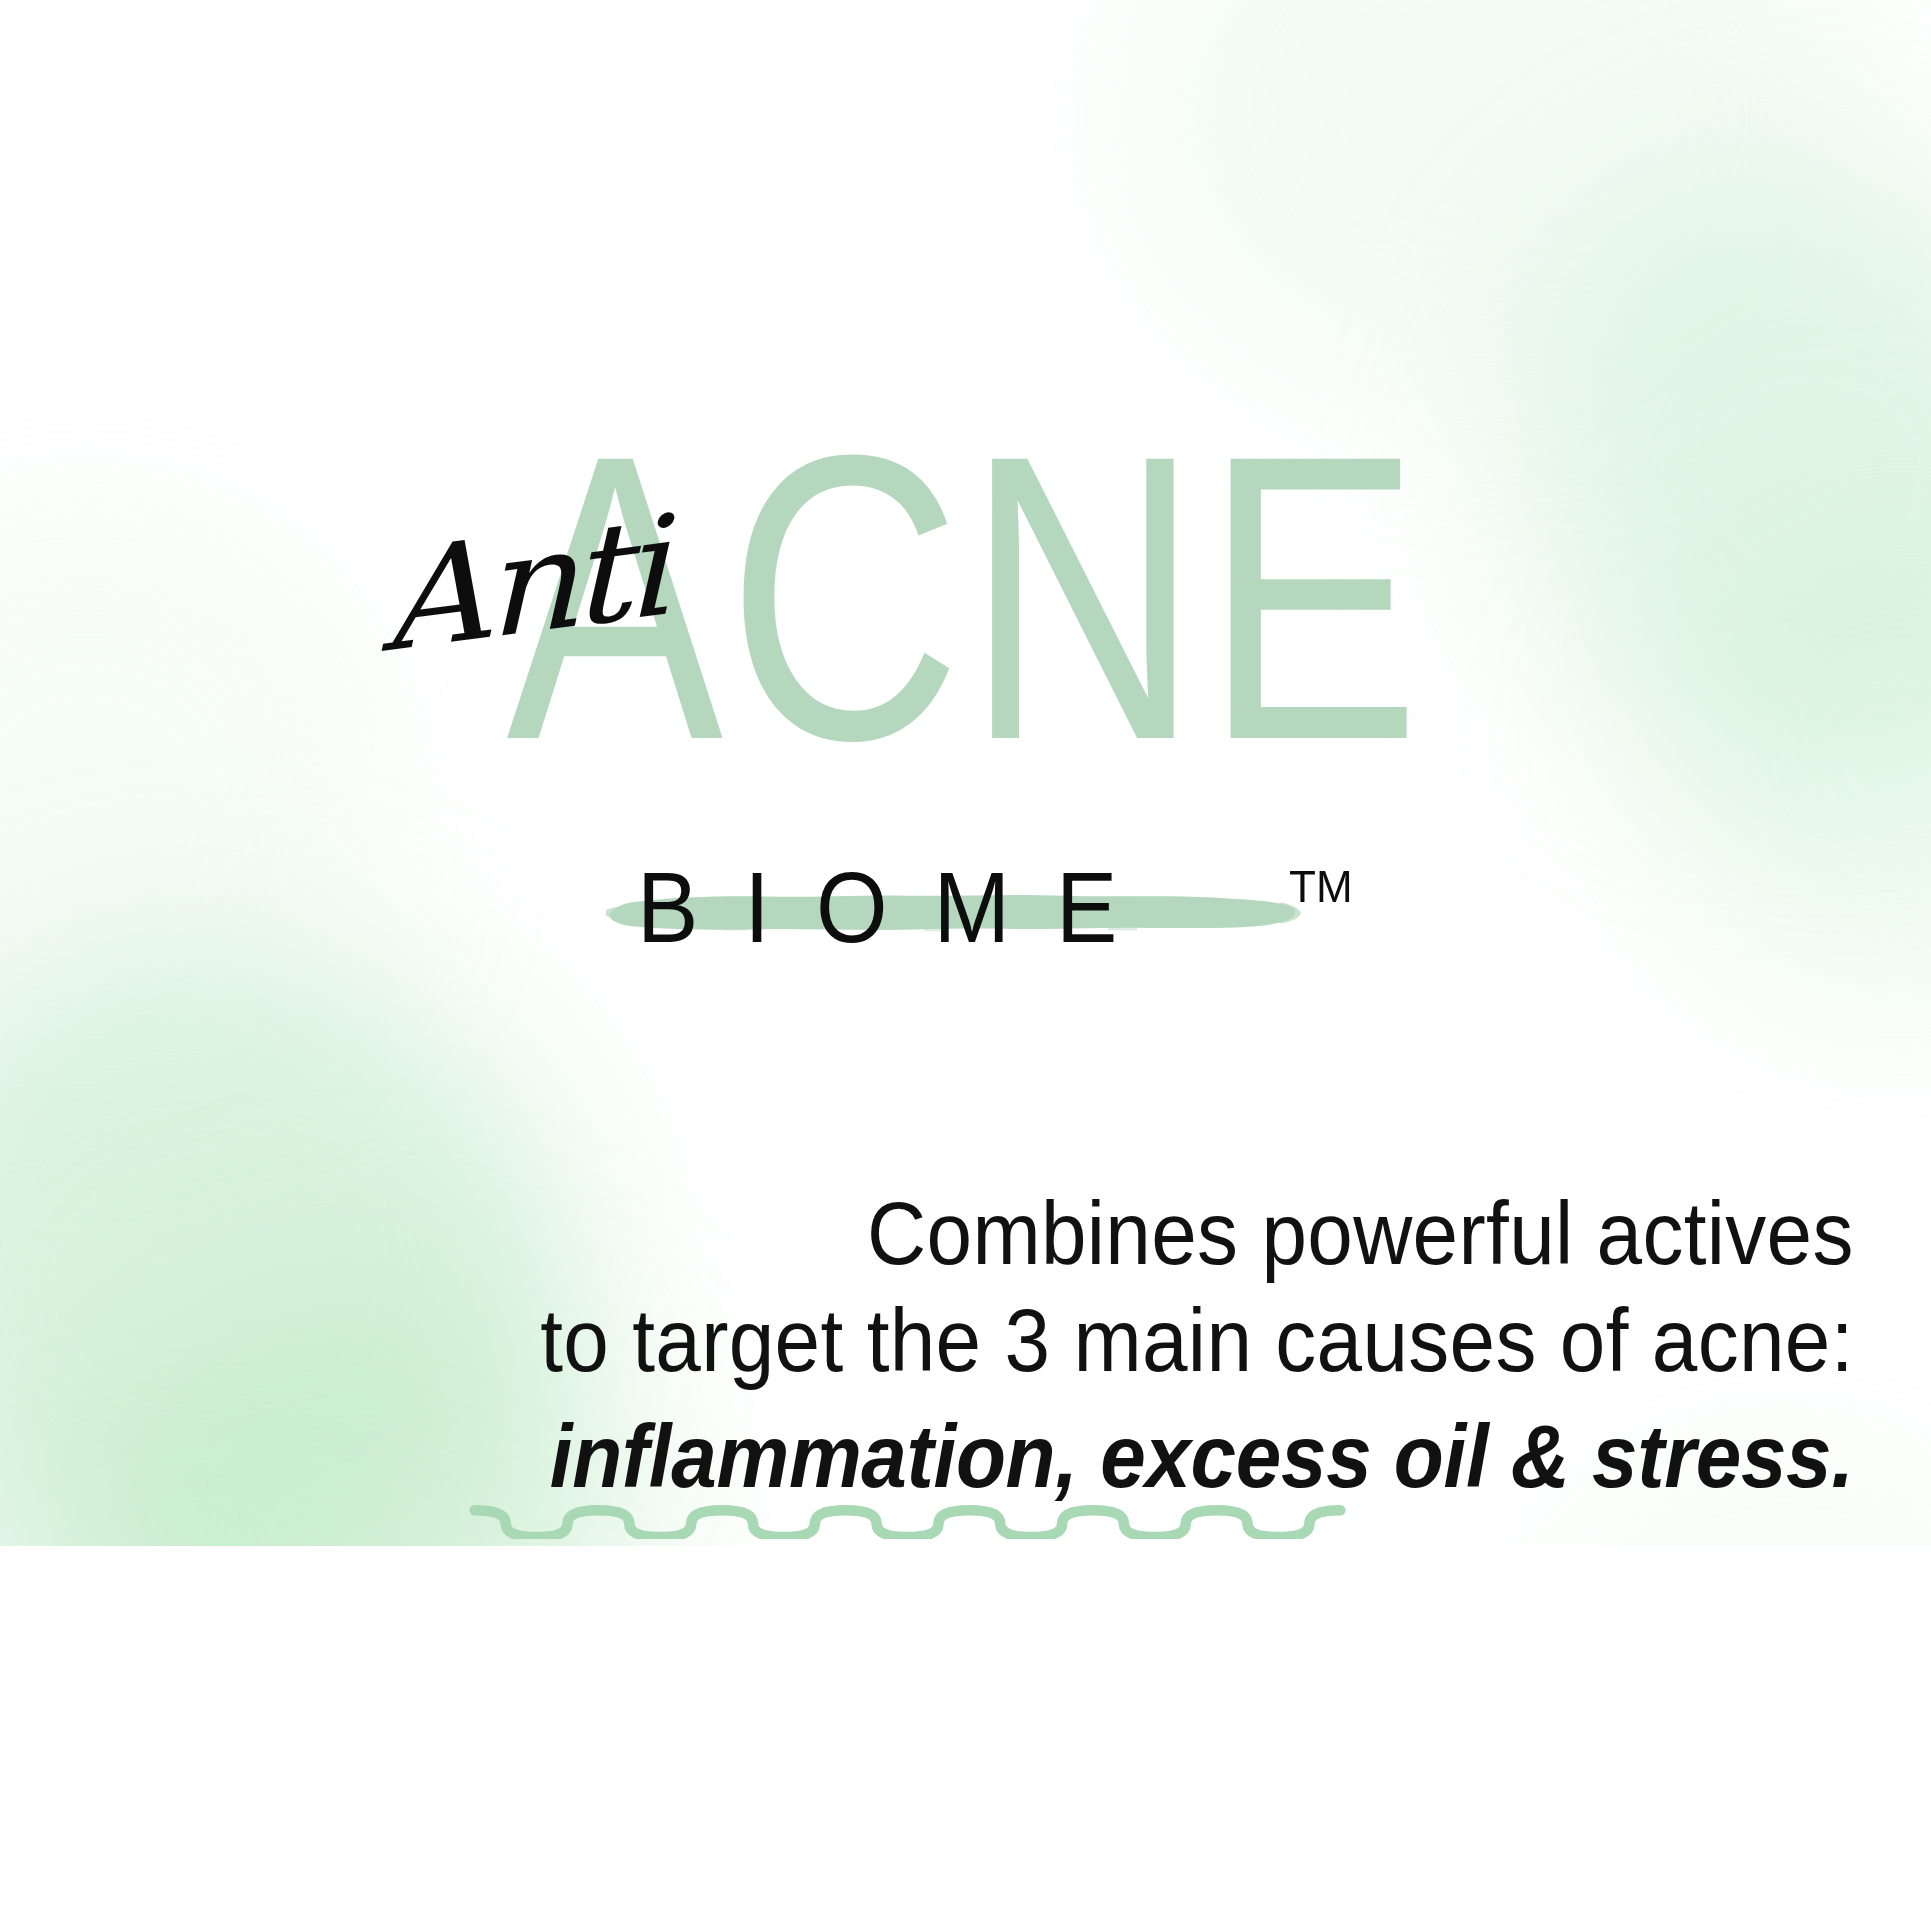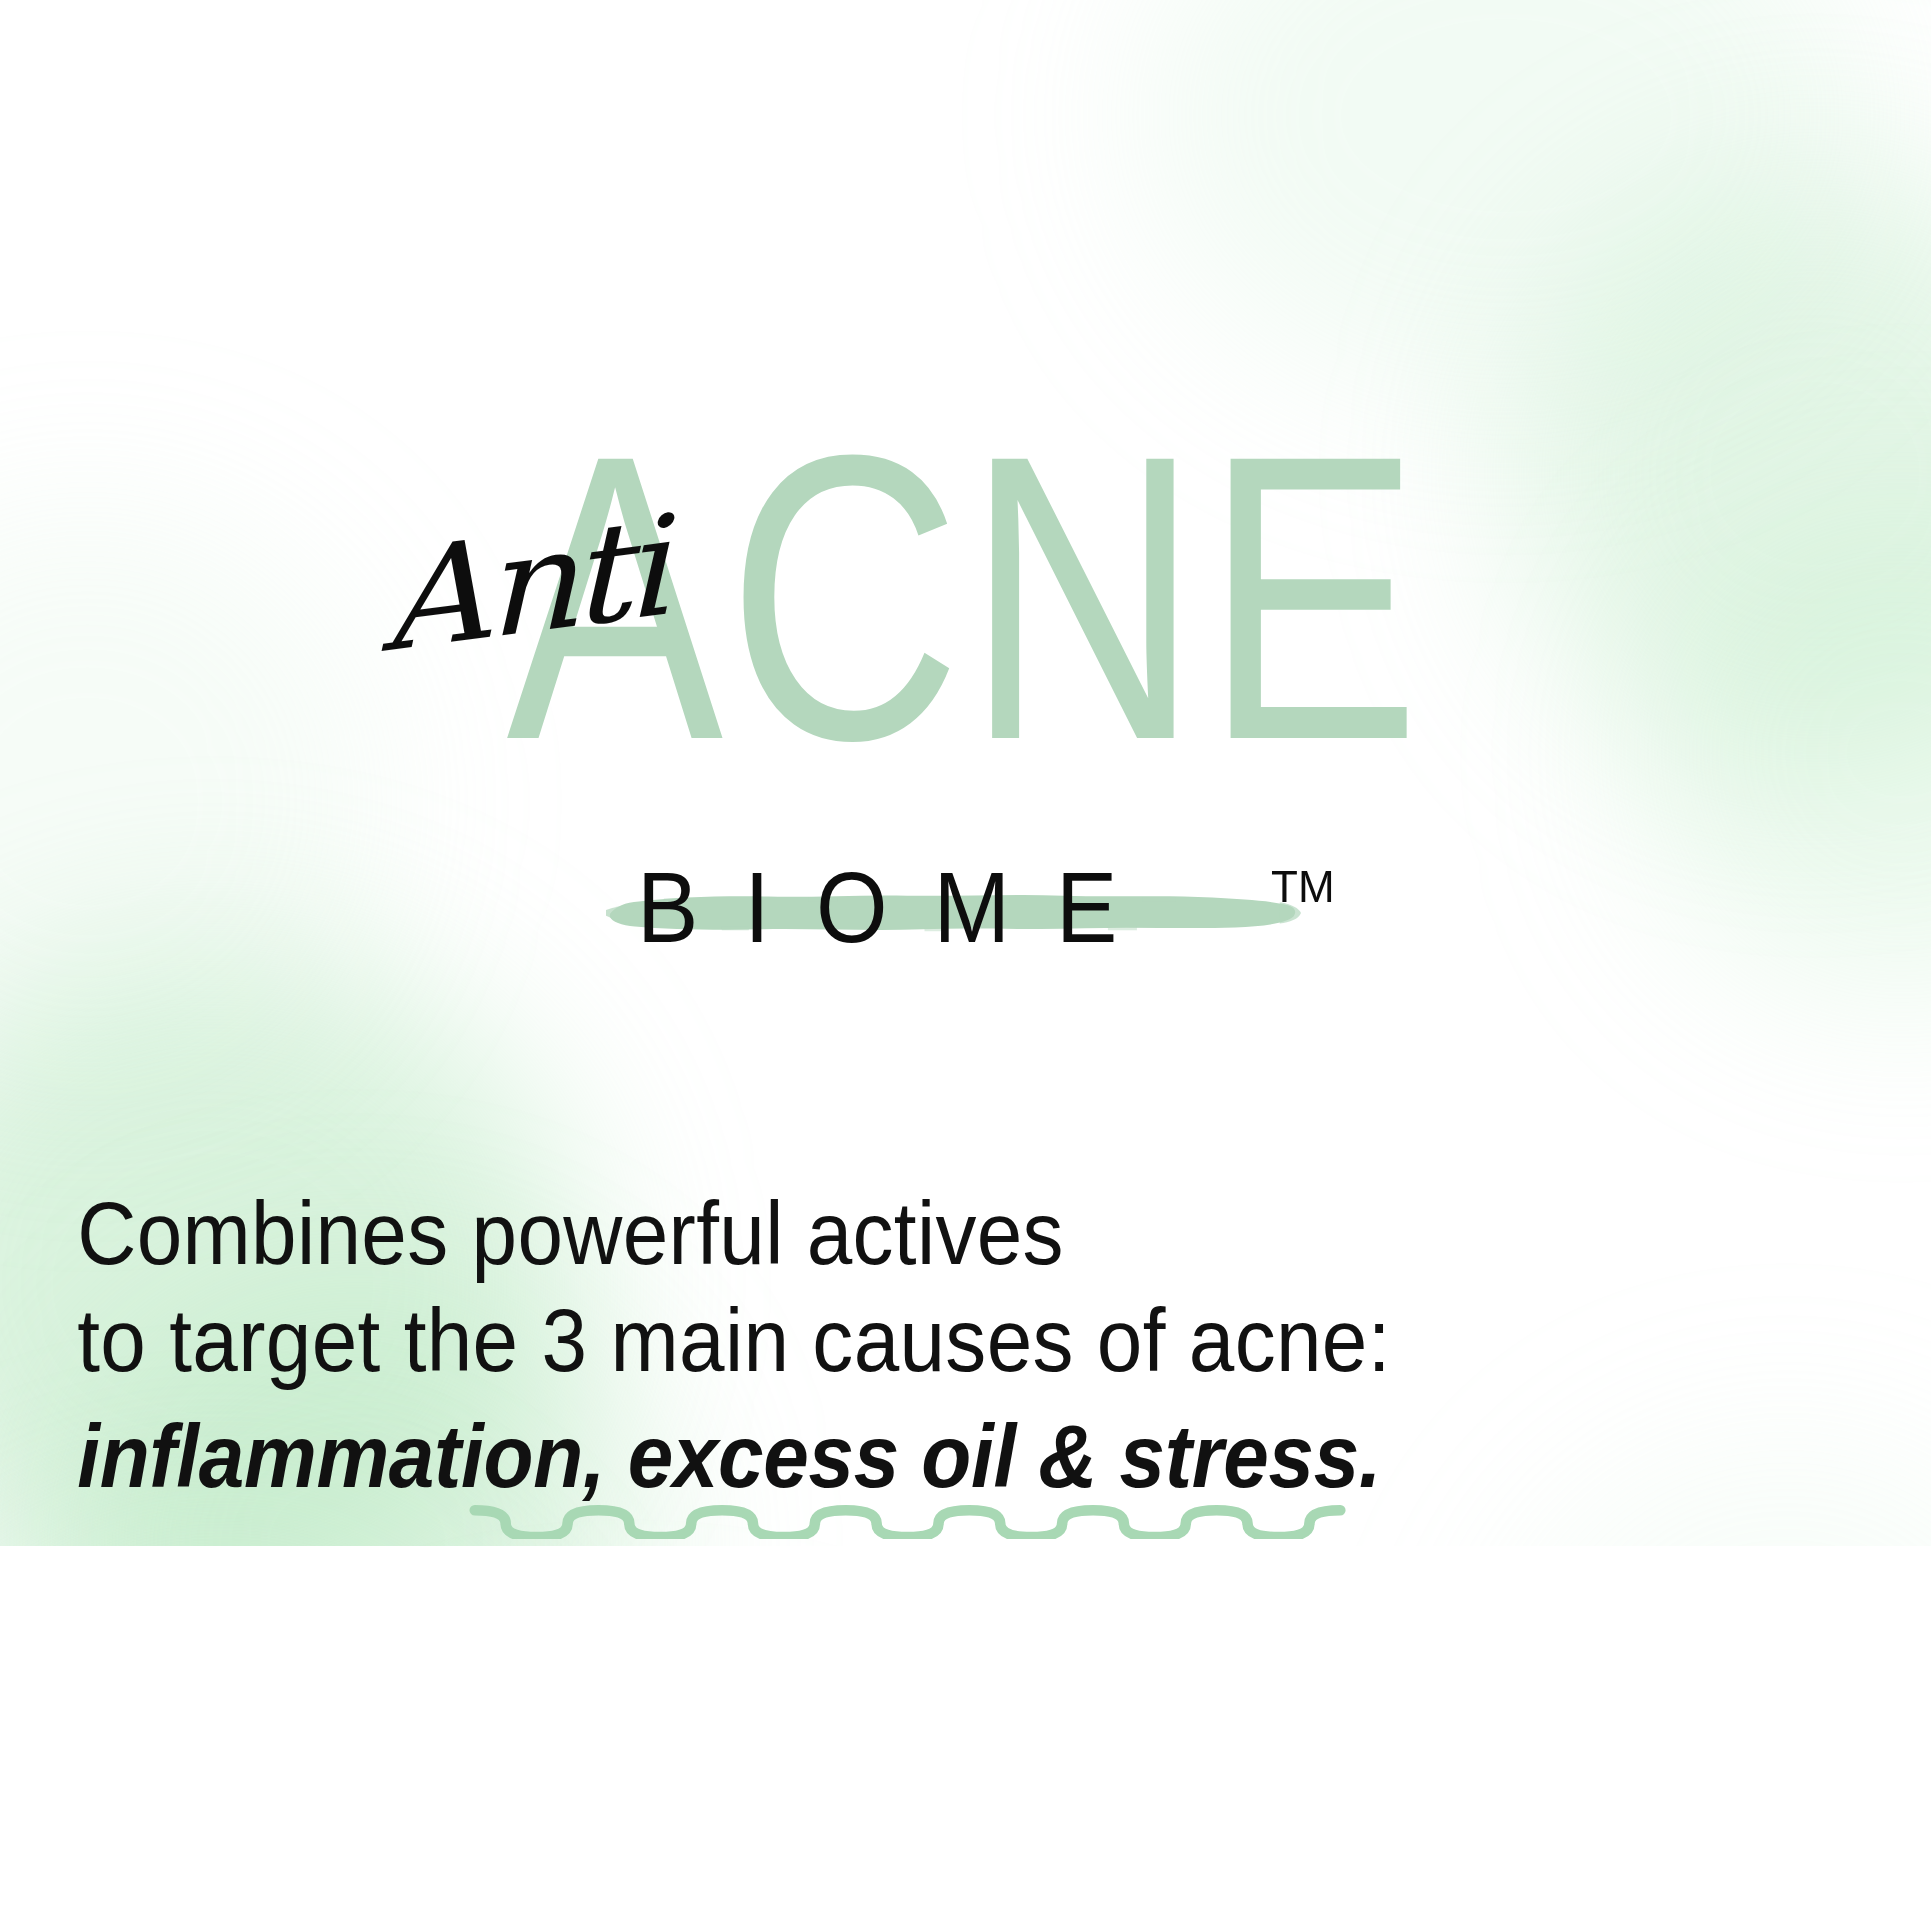--- a/index.html
+++ b/index.html
@@ -120,37 +120,37 @@
     letter-spacing: 0.50em;
     line-height: 1.06;
     color: #0d0d0d;
     transform: scaleX(0.92);
     transform-origin: 0 50%;
     white-space: nowrap;
     user-select: none;
   }
   .tm-mark {
     position: absolute;
-    left: 634px;
+    left: 652px;
     top: 7.7px;
     font-family: "Liberation Sans", sans-serif;
     font-size: 44px;
     font-weight: 400;
     color: #0d0d0d;
     letter-spacing: 0;
     user-select: none;
   }
 
   
   #copy-block {
     position: absolute;
     left: 0;
     right: 0;
     top: 1180px;
-    text-align: left;
+    text-align: right;
   }
   .copy-line {
     font-family: "Liberation Sans Narrow", "Liberation Sans", sans-serif;
     font-size: 89px;
     font-weight: 400;
     line-height: 1.20;
     color: #111111;
     letter-spacing: 0.004em;
     transform: scaleX(0.92);
     white-space: nowrap;

